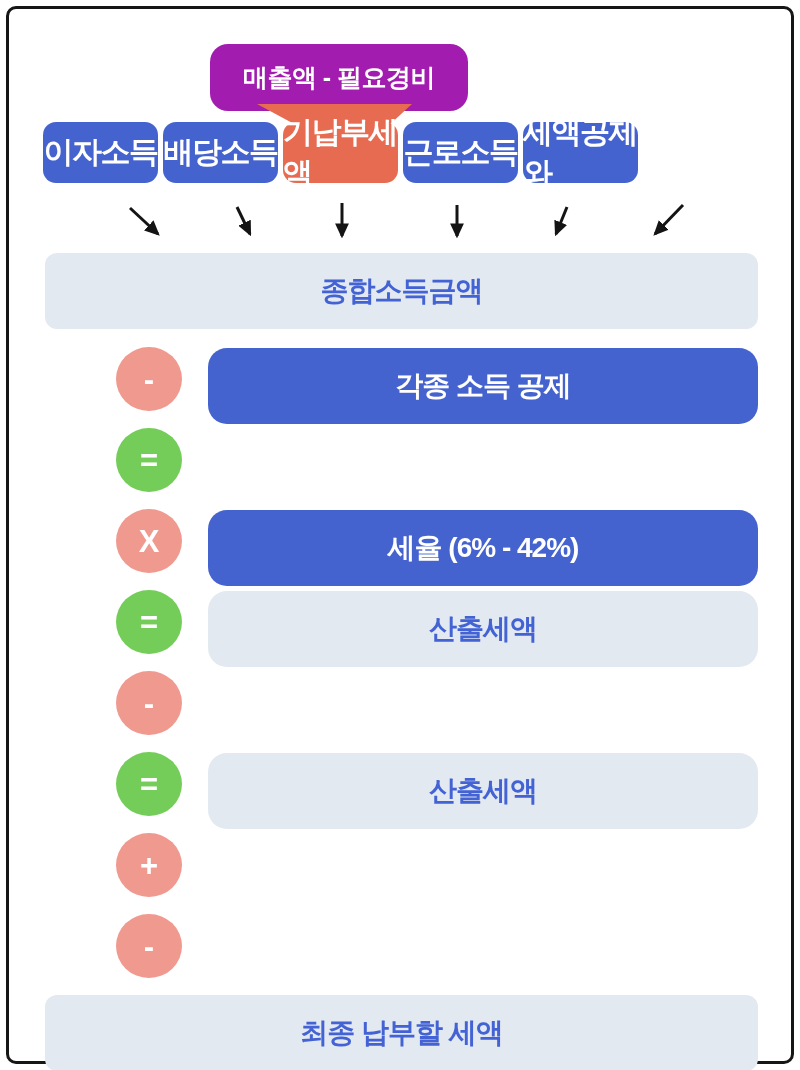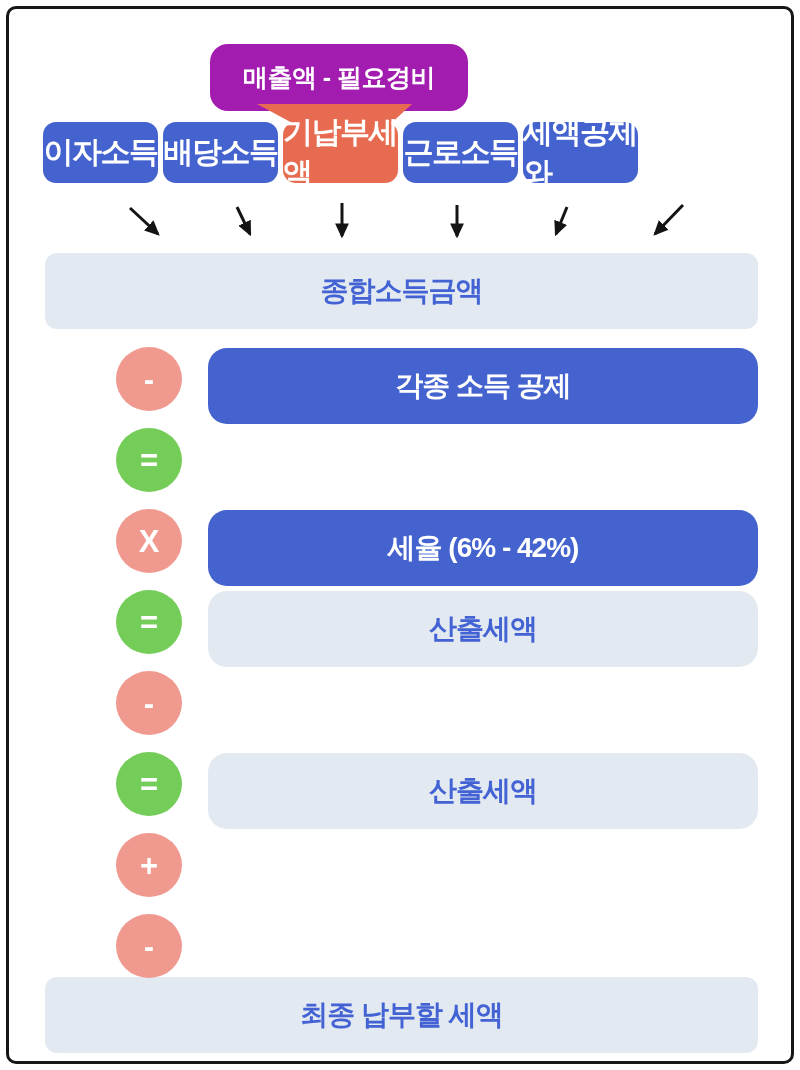--- a/index.html
+++ b/index.html
@@ -53,21 +53,21 @@
   .row:first-of-type { margin-top:15px; }
   .row .band { position:absolute; left:163px; right:0; top:0;border-radius:19px; }
   .op {
     position:absolute; left:71px; top:-1px; width:66px; height:64px;
     border-radius:50%;
     display:flex; align-items:center; justify-content:center;
     color:#ffffff; font-size:31px; line-height:1;
   }
   .op.pink  { background:#F0998F; }
   .op.green { background:#74CD58; }
-  .final-band { }
+  .final-band { margin-top:18px; }
 </style>
 </head>
 <body>
 
 <div class="frame"></div>
 
 <div class="bubble">
   <span>매출액 - 필요경비</span>
 </div>
 <div class="bubble-tail"></div>

